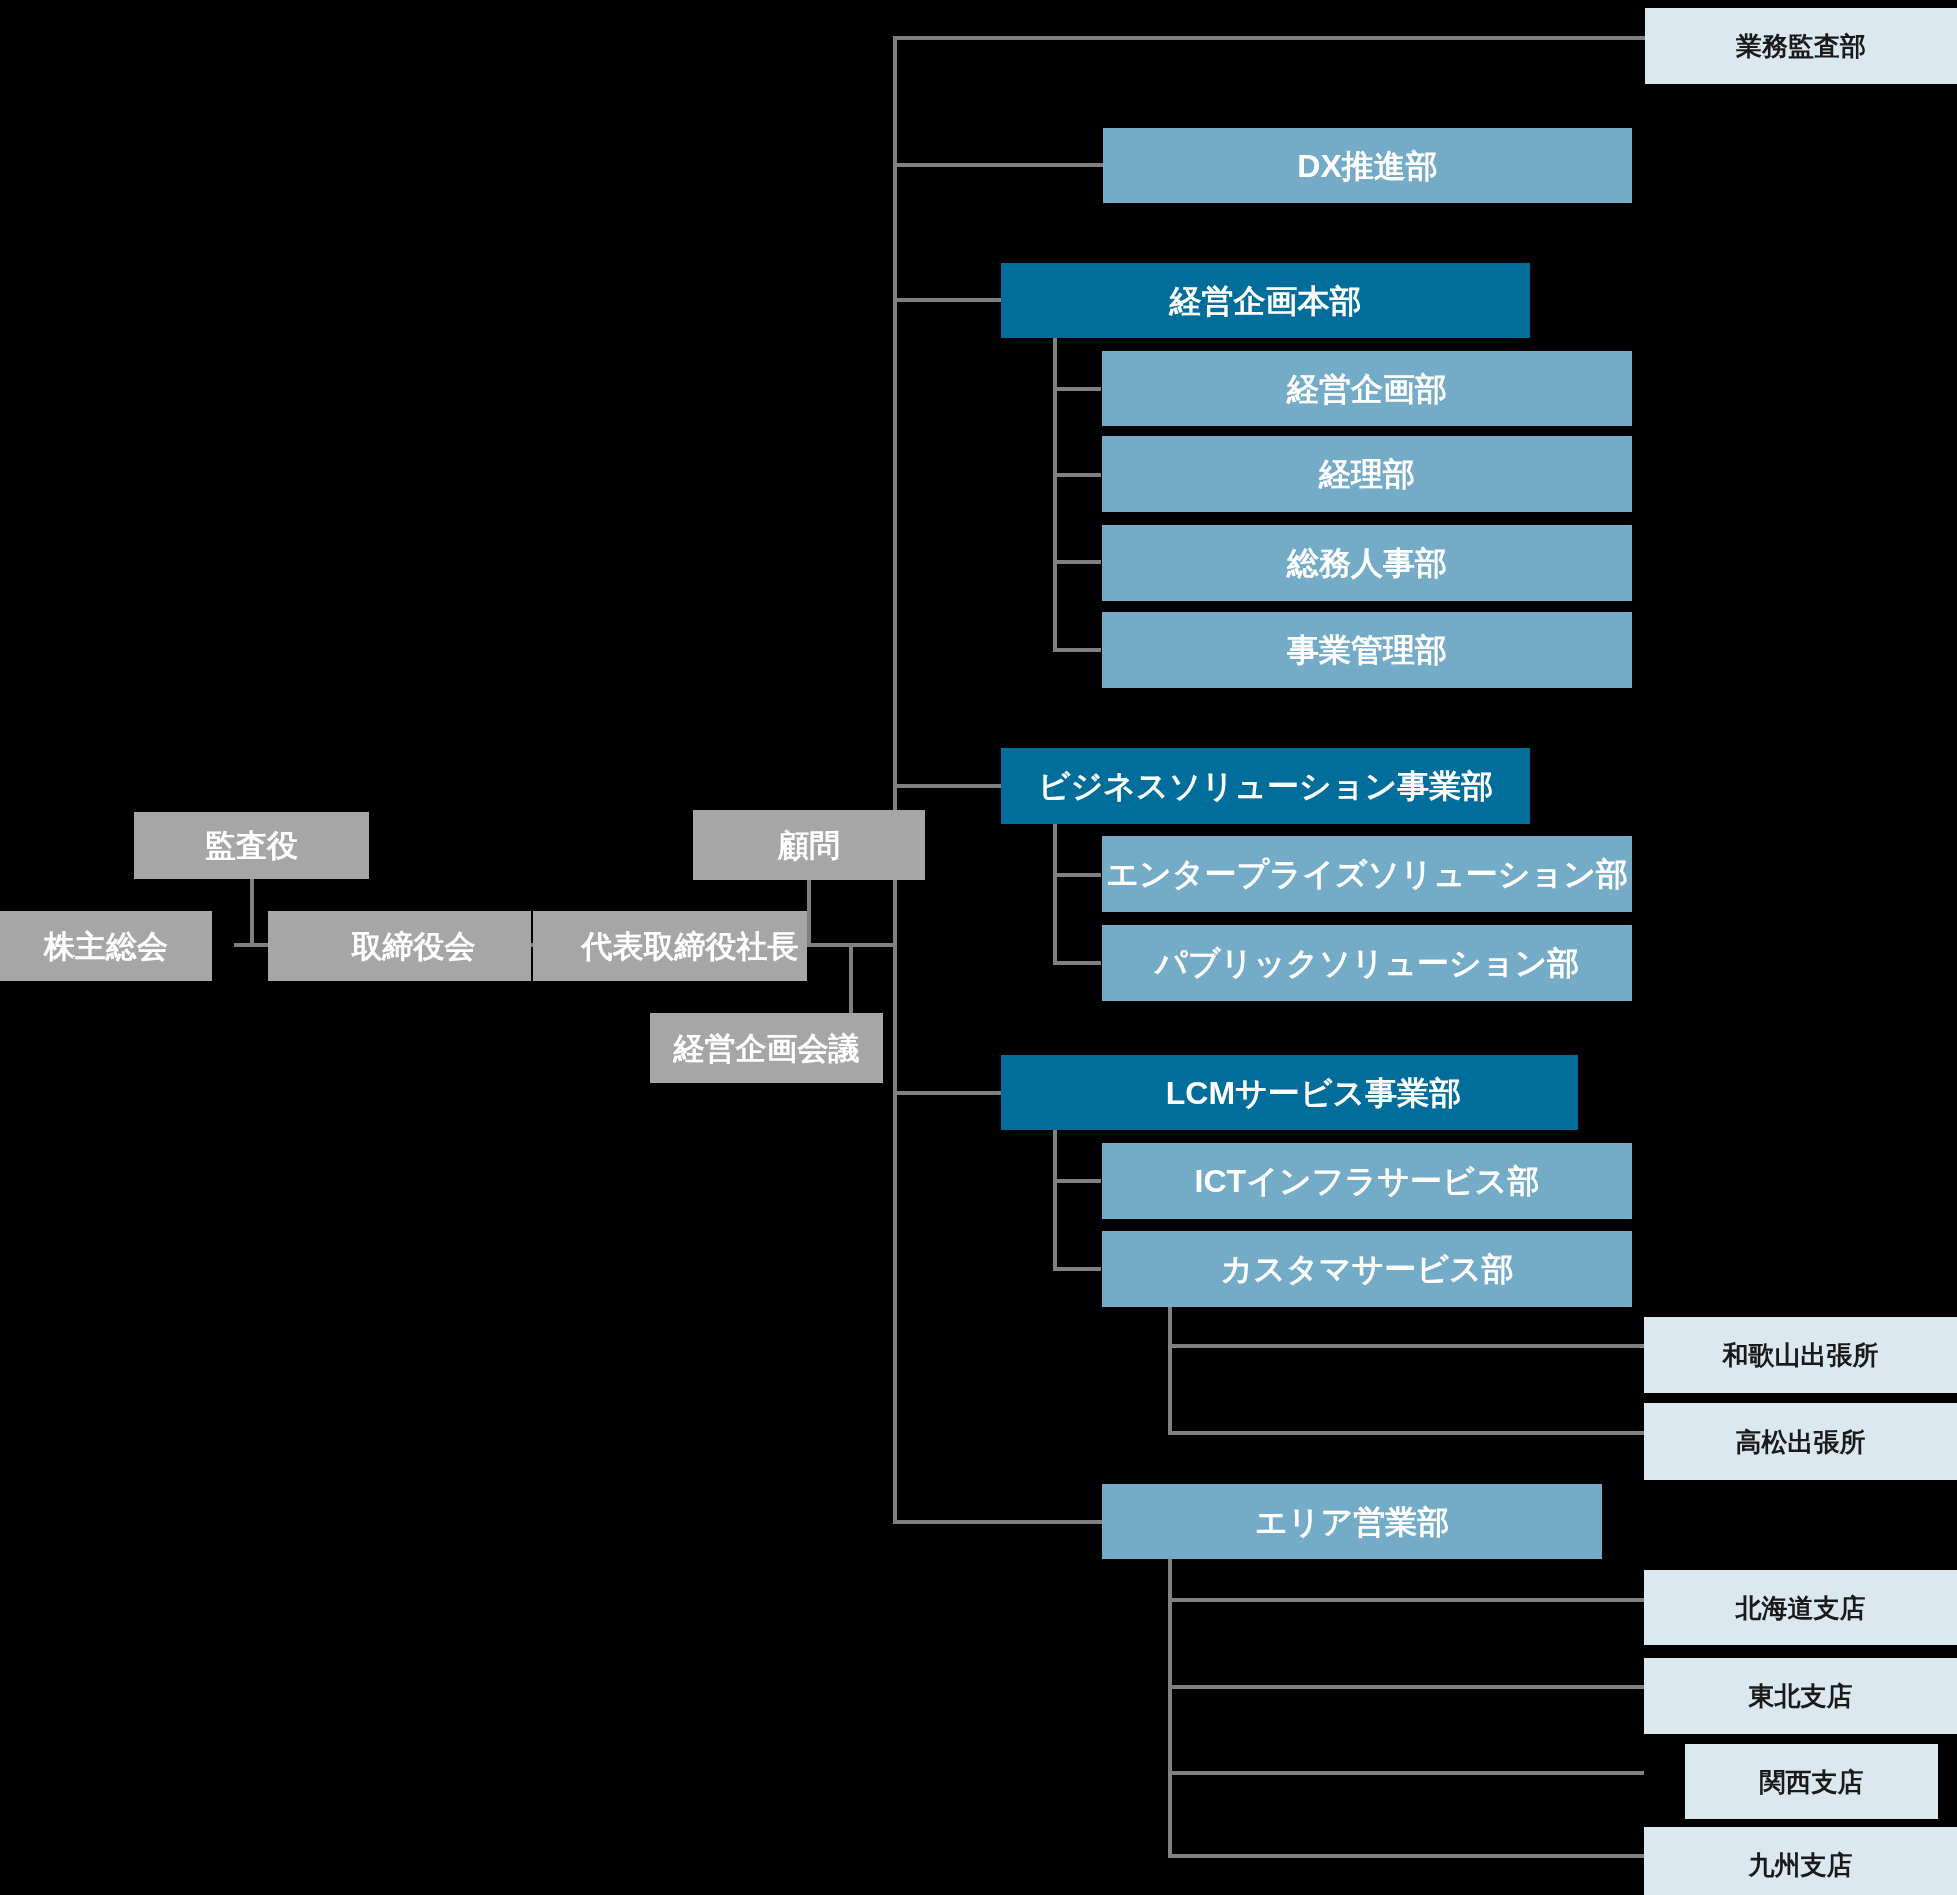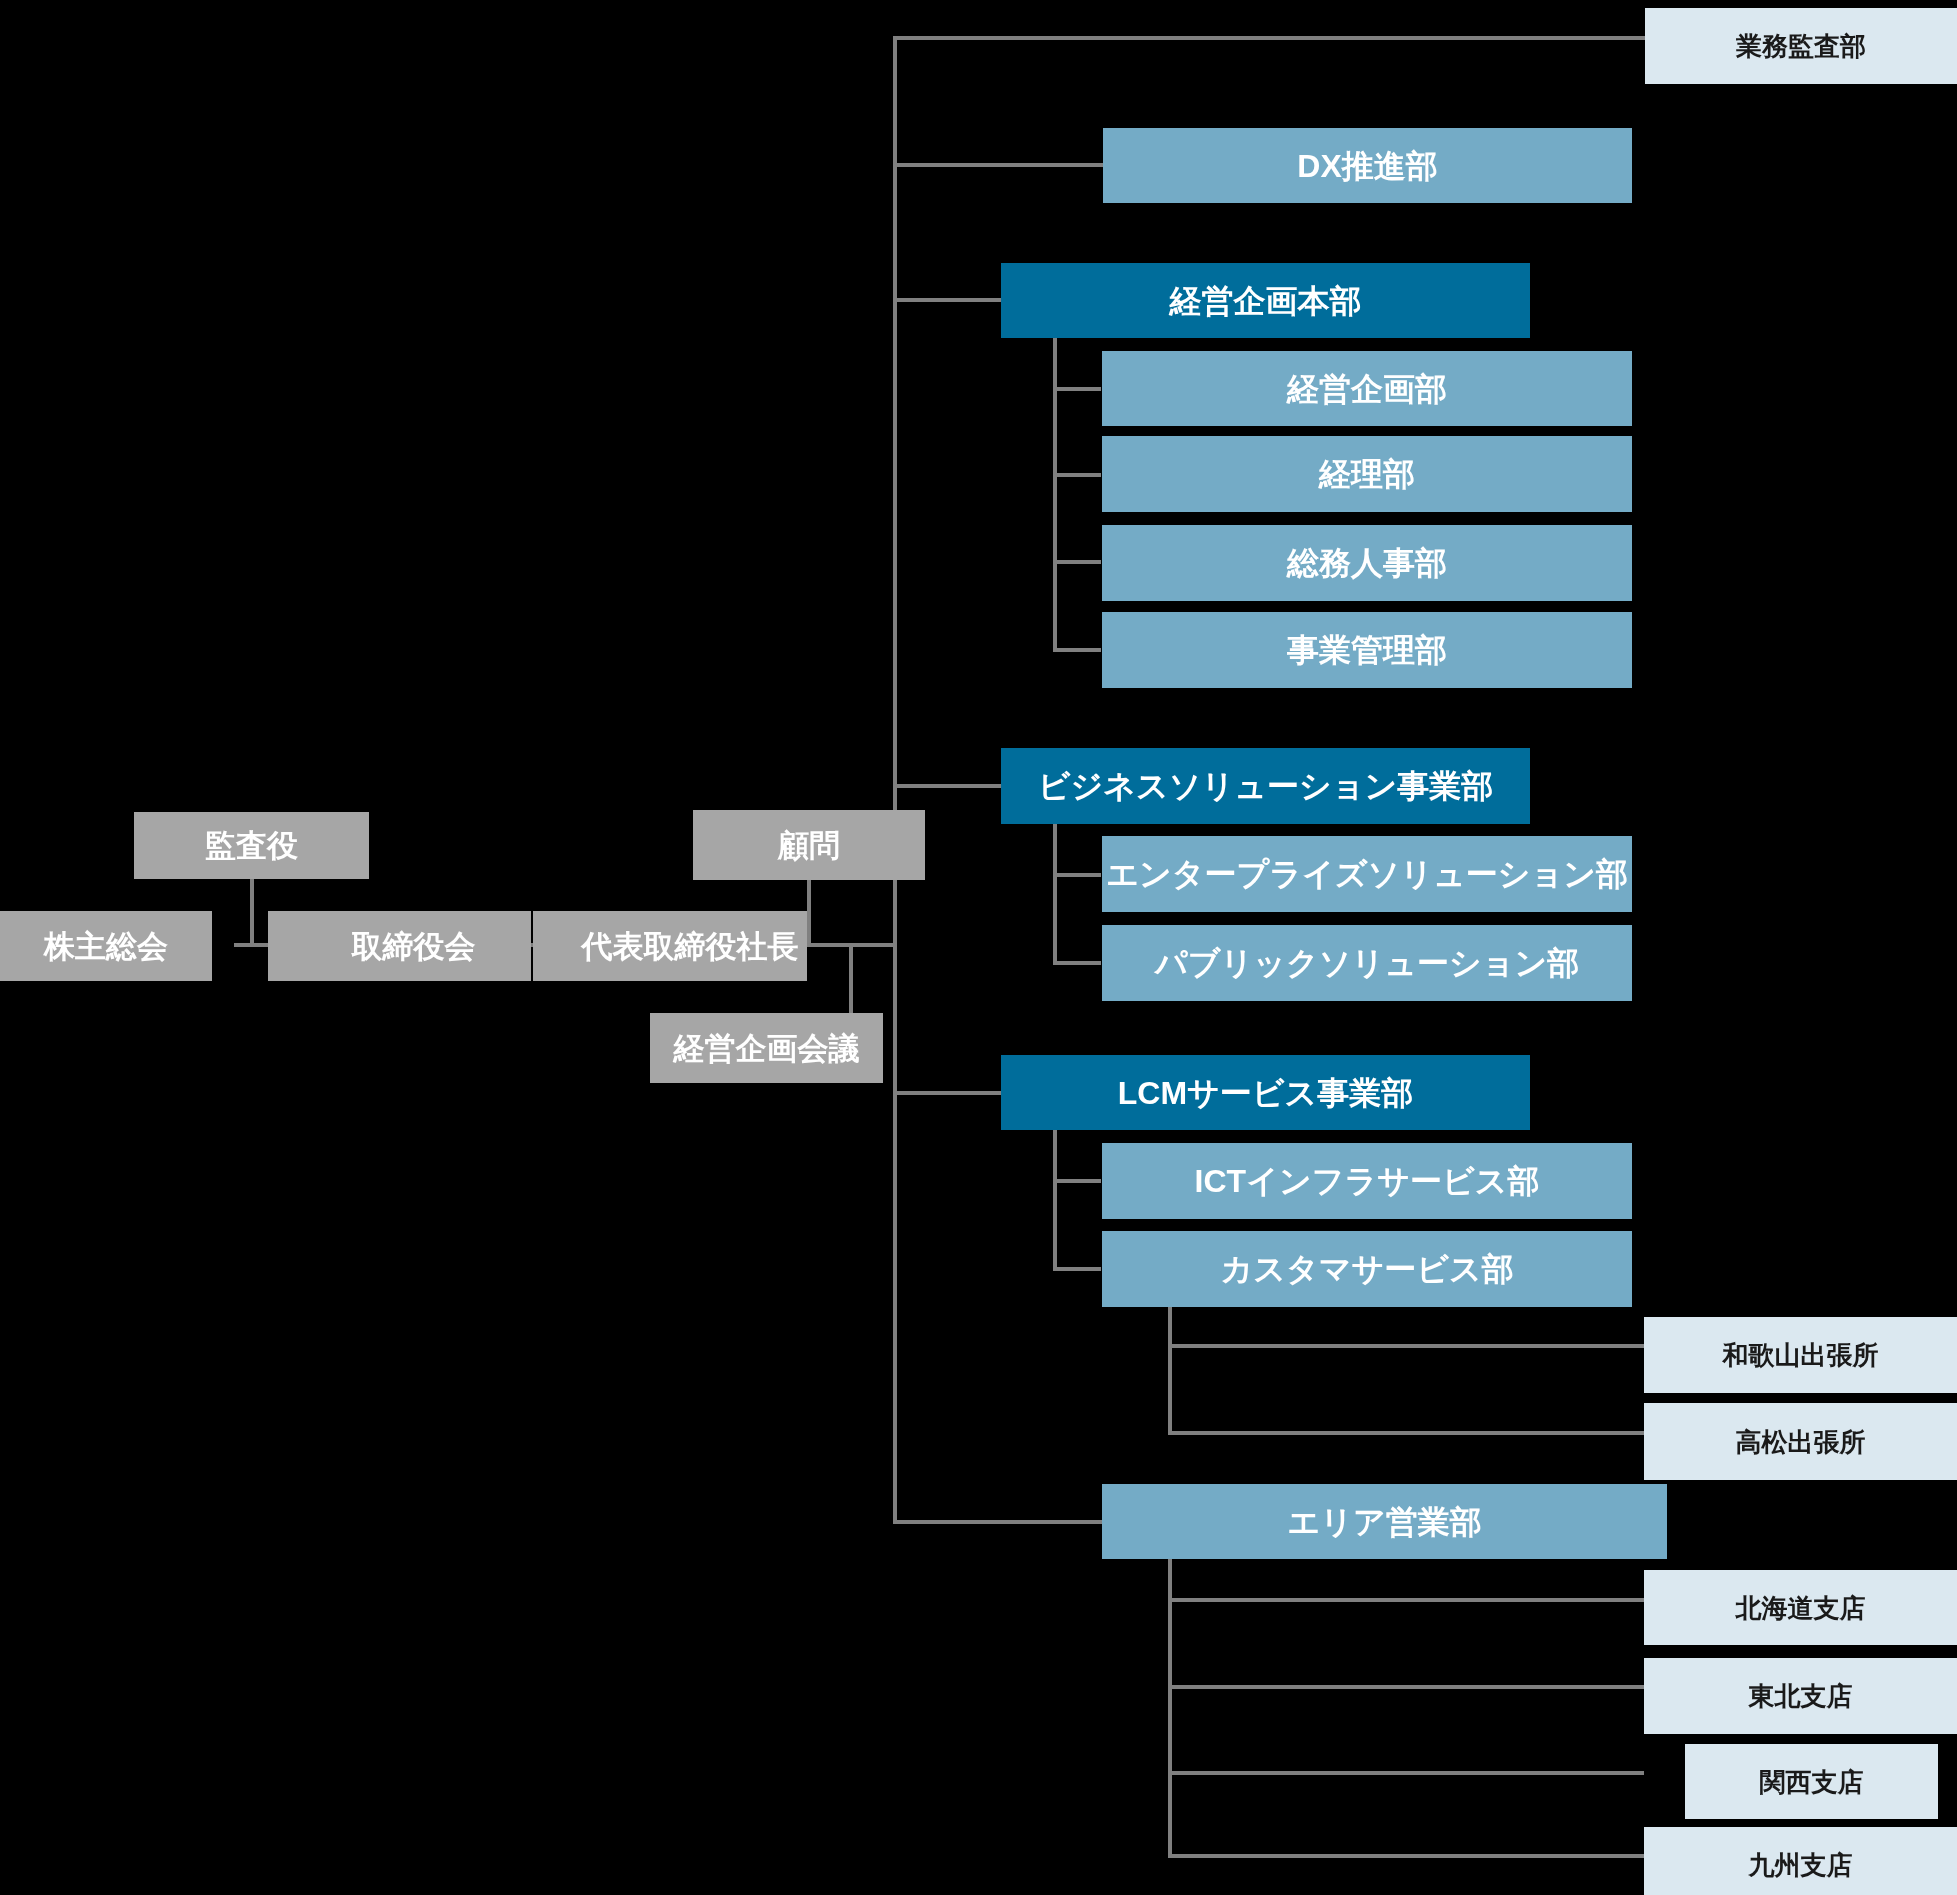--- a/index.html
+++ b/index.html
@@ -116,37 +116,37 @@
   <div class="node dark" style="left:1001px;top:748px;width:529px;height:76px;">
       <span>ビジネスソリューション事業部</span>
     </div>
   <div class="node mid" style="left:1102px;top:836px;width:530px;height:76px;">
       <span>エンタープライズソリューション部</span>
     </div>
   <div class="node mid" style="left:1102px;top:925px;width:530px;height:76px;">
       <span>パブリックソリューション部</span>
     </div>
 
-  <div class="node dark" style="left:1001px;top:1055px;width:529px;height:75px;">
+  <div class="node dark" style="left:1001px;top:1055px;width:529px;height:75px;padding-left:48px;">
       <span>LCMサービス事業部</span>
     </div>
   <div class="node mid" style="left:1102px;top:1143px;width:530px;height:76px;">
       <span>ICTインフラサービス部</span>
     </div>
   <div class="node mid" style="left:1102px;top:1231px;width:530px;height:76px;">
       <span>カスタマサービス部</span>
     </div>
   <div class="node light" style="left:1644px;top:1309px;width:313px;height:76px;">
       <span>和歌山出張所</span>
     </div>
   <div class="node light" style="left:1644px;top:1395px;width:313px;height:77px;">
       <span>高松出張所</span>
     </div>
 
-  <div class="node mid" style="left:1102px;top:1484px;width:565px;height:75px;">
+  <div class="node mid" style="left:1102px;top:1484px;width:500px;height:75px;">
       <span>エリア営業部</span>
     </div>
   <div class="node light" style="left:1644px;top:1562px;width:313px;height:75px;">
       <span>北海道支店</span>
     </div>
   <div class="node light" style="left:1644px;top:1650px;width:313px;height:76px;">
       <span>東北支店</span>
     </div>
   <div class="node light" style="left:1685px;top:1736px;width:253px;height:75px;align-items:center;">
       <span>関西支店</span>

